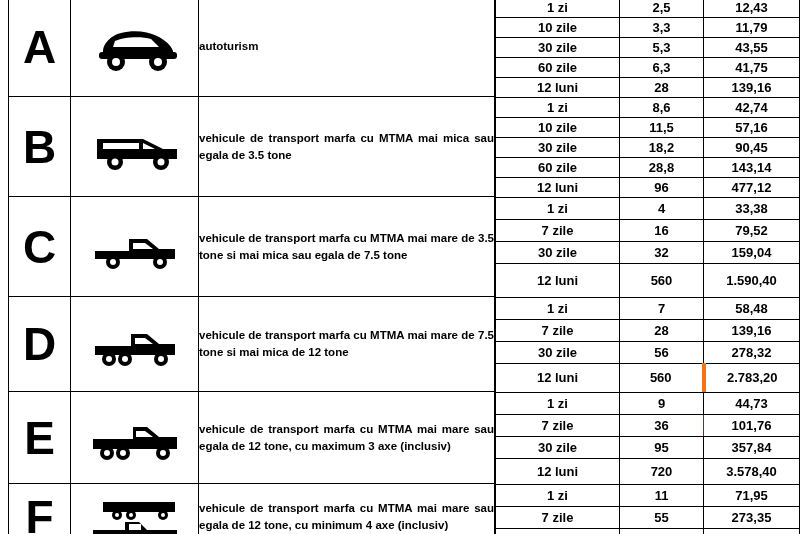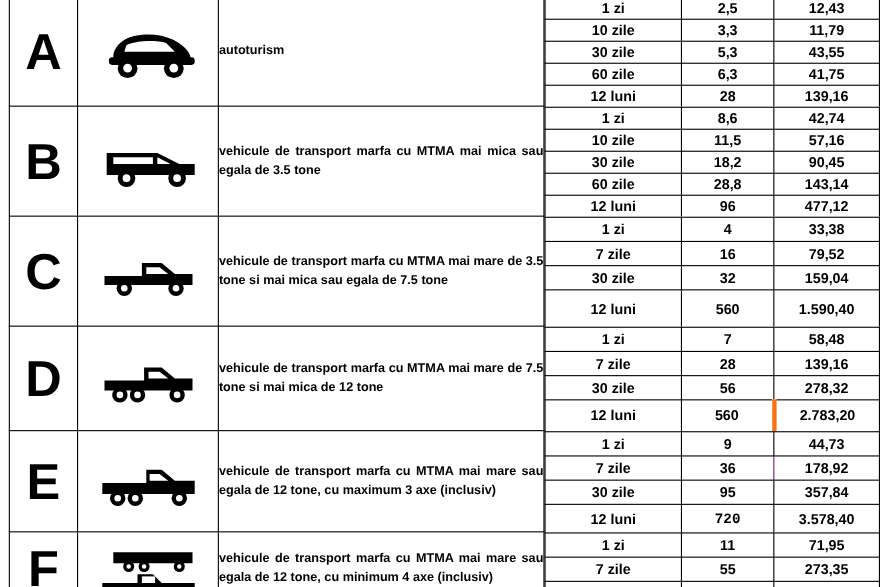--- a/index.html
+++ b/index.html
@@ -323,30 +323,30 @@
               </colgroup>
             <tbody>
               <tr>
                 <td class="per-cell" style="border-right:1px solid #000;border-left:1px solid #000;height:21px;line-height:21px;">1 zi</td>
                 <td class="num-cell" style="border-right:1px solid #000;height:21px;line-height:21px;">9</td>
                 <td class="num-cell" style="height:21px;line-height:21px;">44,73</td>
               </tr>
               <tr>
                 <td class="per-cell" style="border-right:1px solid #000;border-left:1px solid #000;height:21px;line-height:21px;">7 zile</td>
                 <td class="num-cell" style="border-right:1px solid #701a75;height:21px;line-height:21px;">36</td>
-                <td class="num-cell" style="height:21px;line-height:21px;">178,92</td>
+                <td class="num-cell" style="height:21px;line-height:21px;">101,76</td>
               </tr>
               <tr>
                 <td class="per-cell" style="border-right:1px solid #000;border-left:1px solid #000;height:21px;line-height:21px;">30 zile</td>
                 <td class="num-cell" style="border-right:1px solid #000;height:21px;line-height:21px;">95</td>
                 <td class="num-cell" style="height:21px;line-height:21px;">357,84</td>
               </tr>
               <tr>
                 <td class="per-cell" style="border-right:1px solid #000;border-left:1px solid #000;height:21px;line-height:21px;">12 luni</td>
-                <td class="num-cell" style="border-right:1px solid #000;height:25px;line-height:21px;font-family:Liberation Mono, monospace;">720</td>
+                <td class="num-cell" style="border-right:1px solid #000;height:25px;line-height:21px;">720</td>
                 <td class="num-cell" style="height:21px;line-height:21px;">3.578,40</td>
               </tr>
             </tbody>
           </table>
         </td>
       </tr>
 
       <tr>
         <td class="cat-cell">F</td>
         <td class="icon-cell">

